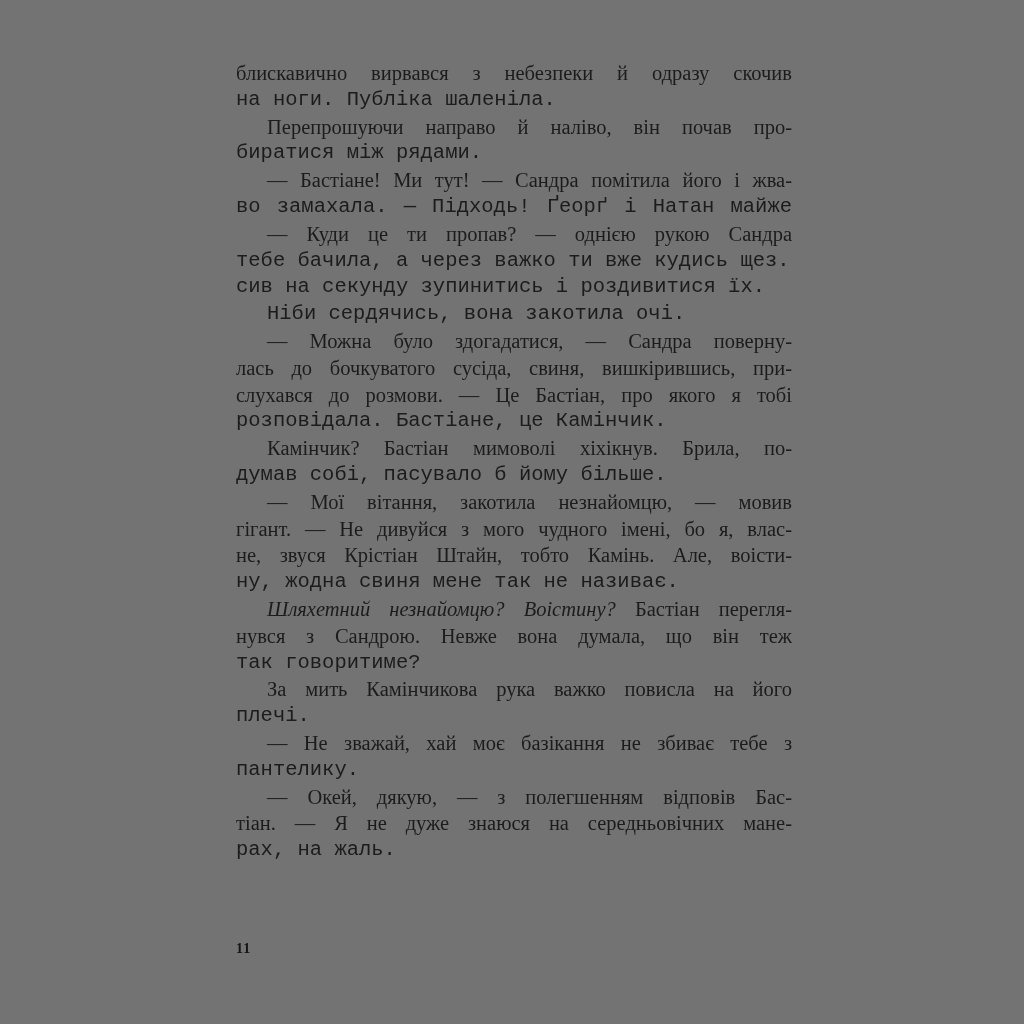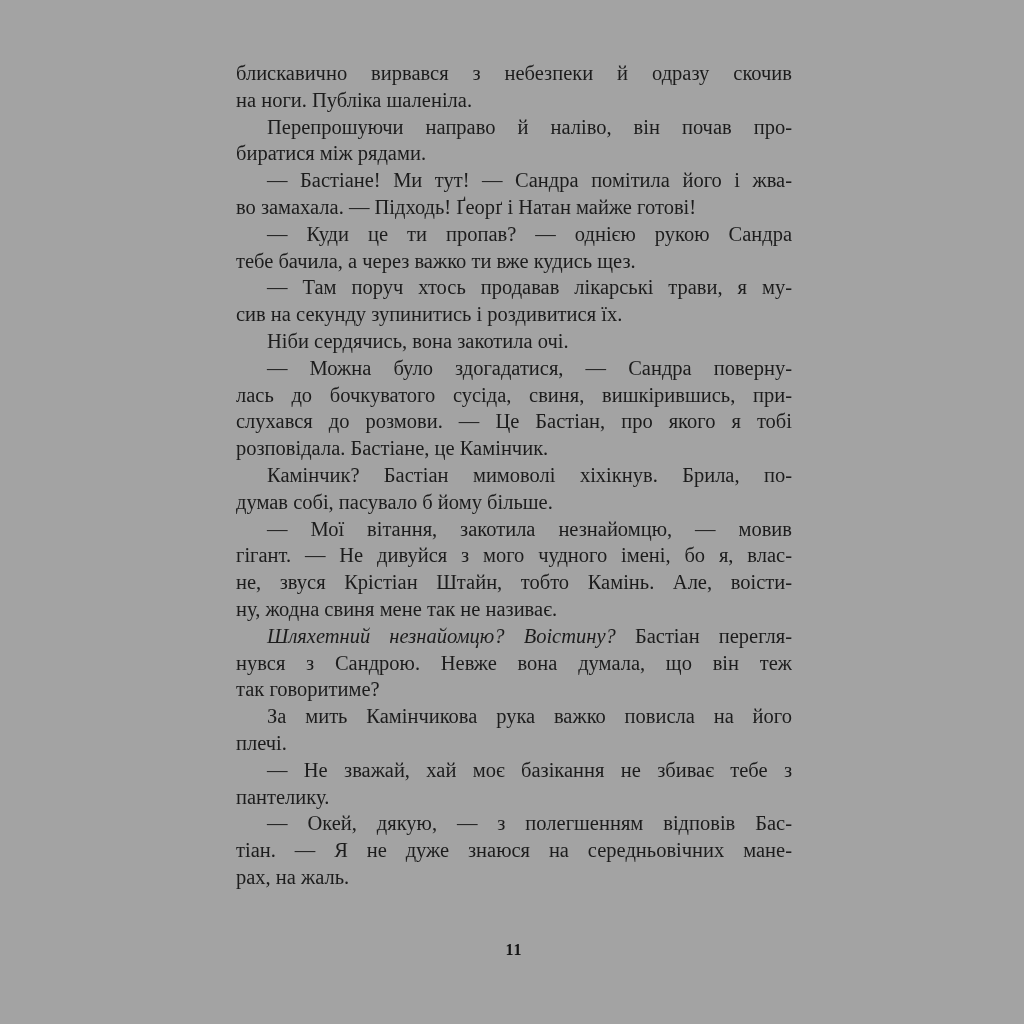--- a/index.html
+++ b/index.html
@@ -4,21 +4,21 @@
 <style>
   html, body {
     margin: 0;
     padding: 0;
     background: #ffffff;
   }
   .page {
     position: relative;
     width: 1024px;
     height: 1024px;
-    background: #a3a3a3;
+    background: #737373;
     font-family: "Liberation Serif", "DejaVu Serif", serif;
     color: #1c1c1c;
     overflow: hidden;
   }
   .text-column {
     position: absolute;
     left: 236px;
     top: 60px;
     width: 556px;
     font-size: 20.5px;
@@ -30,34 +30,35 @@
   }
   .line {
     height: 26.8px;
     overflow: hidden;
     text-align: justify;
     text-align-last: justify;
     white-space: normal;
   }
   .line.last {
     text-align-last: left;
+    font-family: Liberation Mono, monospace;
   }
   .line.indent {
     text-indent: 31px;
   }
   .italic {
     font-style: italic;
   }
   .folio {
     position: absolute;
     left: 236px;
     width: 556px;
     top: 941px;
-    text-align: center;
-    font-size: 16px;
+    text-align: left;
+    font-size: 14px;
     font-weight: bold;
     letter-spacing: 1px;
     color: #141414;
   }
 </style>
 </head>
 <body>
 
 <div class="page">
   <div class="text-column">
@@ -71,21 +72,20 @@
       </div>
       <div class="paragraph">
         <div class="line indent"><span>— Бастіане! Ми тут! — Сандра помітила його і жва-</span></div>
         <div class="line last"><span>во замахала. — Підходь! Ґеорґ і Натан майже готові!</span></div>
       </div>
       <div class="paragraph">
         <div class="line indent"><span>— Куди це ти пропав? — однією рукою Сандра</span></div>
         <div class="line last"><span>тебе бачила, а через важко ти вже кудись щез.</span></div>
       </div>
       <div class="paragraph">
-        <div class="line indent"><span>— Там поруч хтось продавав лікарські трави, я му-</span></div>
         <div class="line last"><span>сив на секунду зупинитись і роздивитися їх.</span></div>
       </div>
       <div class="paragraph">
         <div class="line last indent"><span>Ніби сердячись, вона закотила очі.</span></div>
       </div>
       <div class="paragraph">
         <div class="line indent"><span>— Можна було здогадатися, — Сандра поверну-</span></div>
         <div class="line"><span>лась до бочкуватого сусіда, свиня, вишкірившись, при-</span></div>
         <div class="line"><span>слухався до розмови. — Це Бастіан, про якого я тобі</span></div>
         <div class="line last"><span>розповідала. Бастіане, це Камінчик.</span></div>

